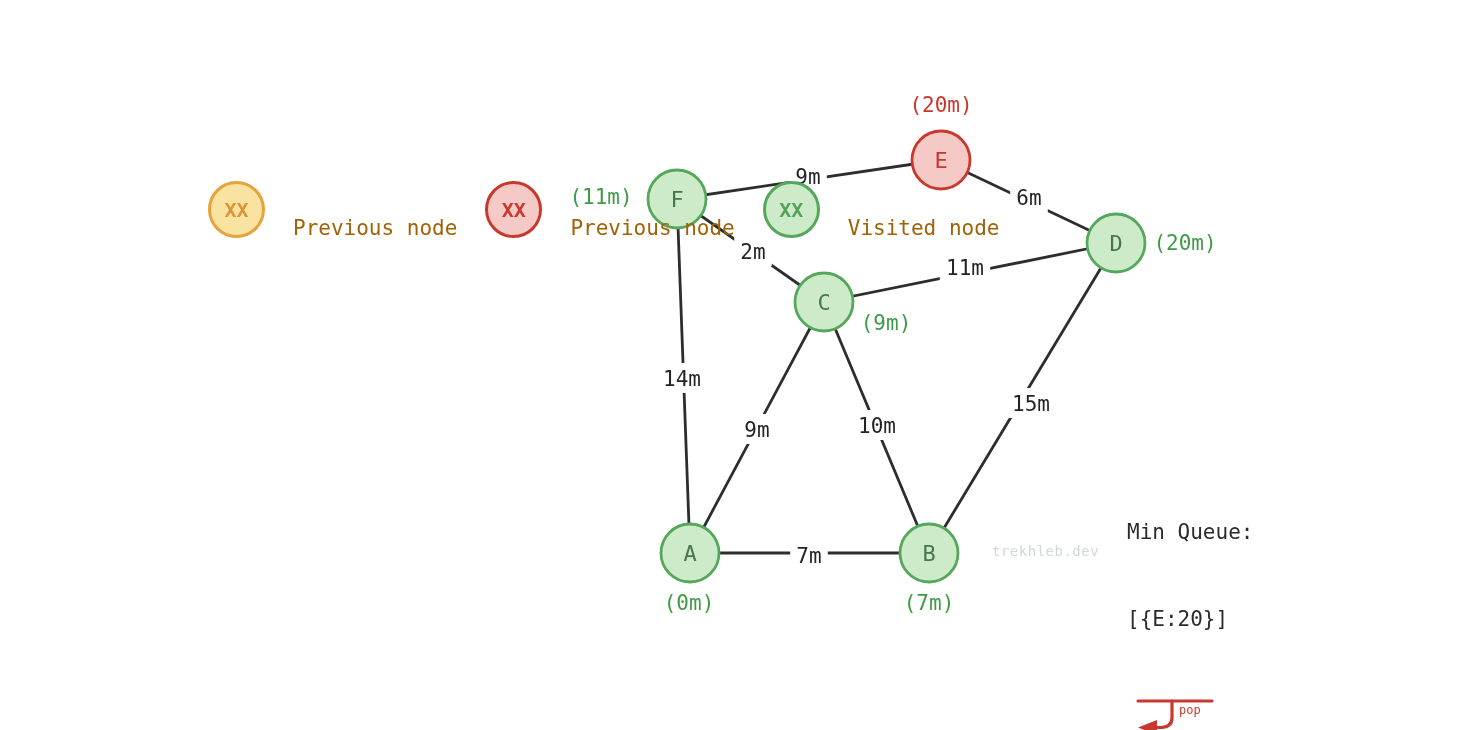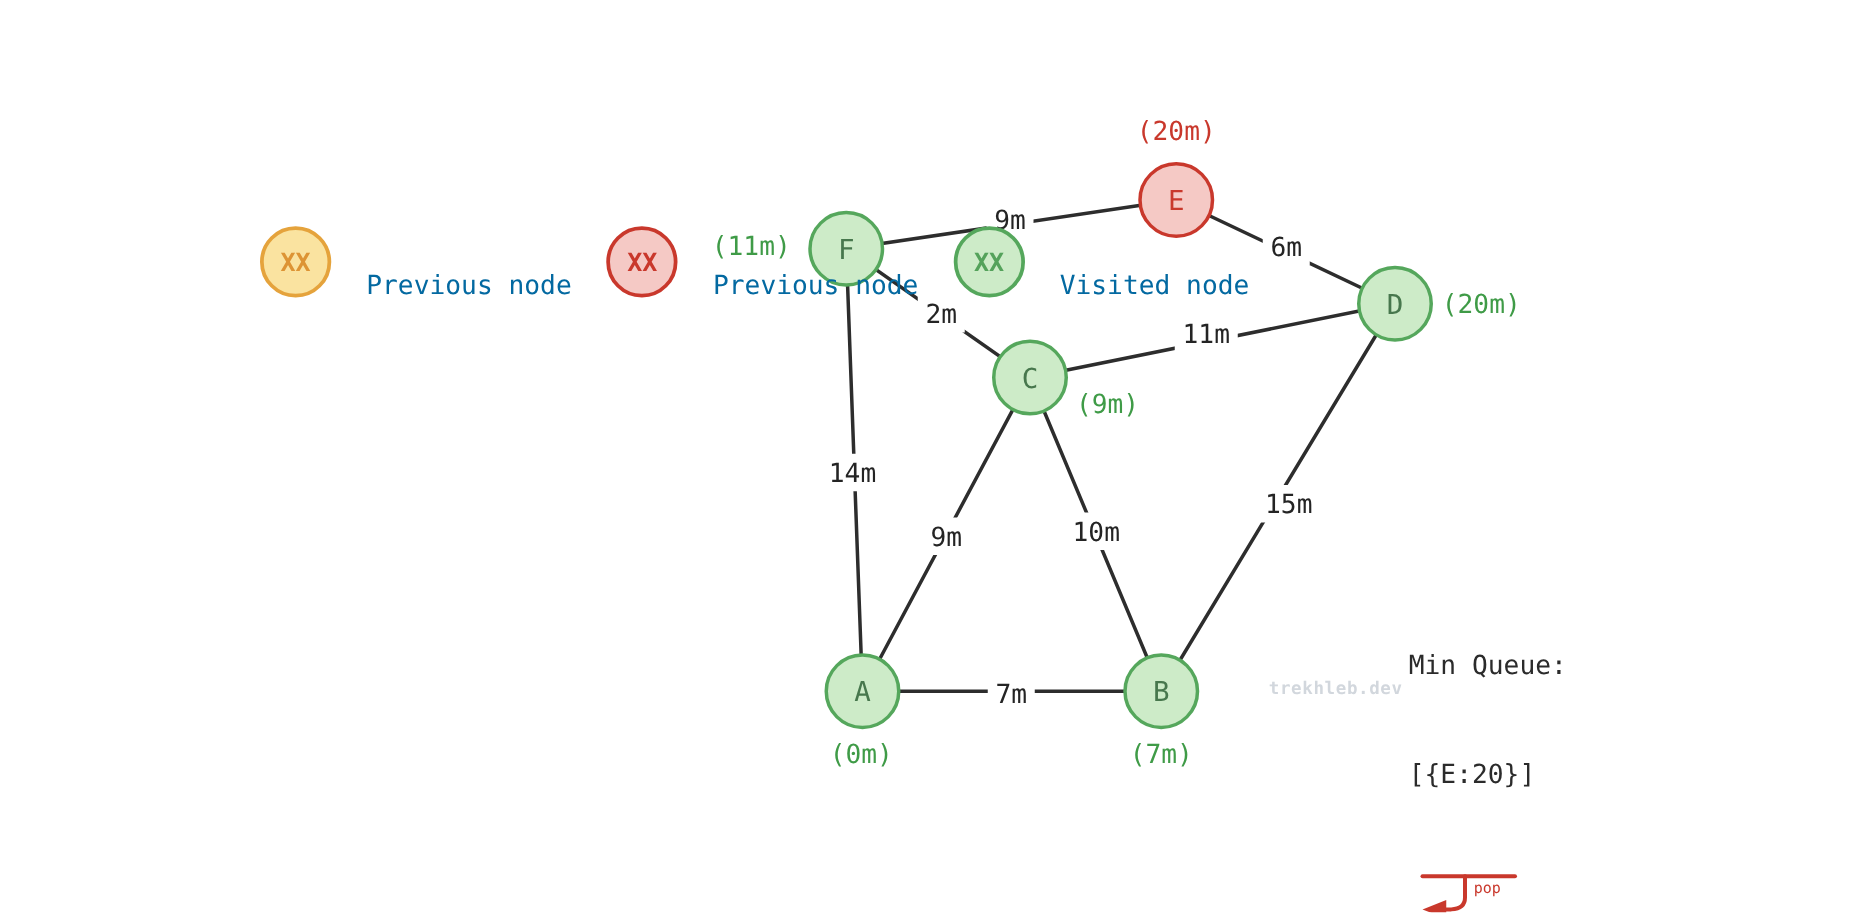--- a/index.html
+++ b/index.html
@@ -36,21 +36,21 @@
     border-radius: 50%;
     border: 3px solid;
     display: flex;
     align-items: center;
     justify-content: center;
     font-size: 20px;
     font-weight: bold;
   }
   .llabel {
     font-size: 21px;
-    color: #0369a1;
+    color: #a16207;
     margin-top: 36px;
   }
   
   #graph {
     position: absolute;
     left: 0;
     top: 0;
   }
   #graph text {
     font-family: "DejaVu Sans Mono", monospace;
@@ -82,26 +82,25 @@
     position: absolute;
     left: 52px;
     top: 8px;
     font-size: 12px;
     line-height: 21px;
     color: var(--accent, #c9382c);
   }
   
   .watermark {
     position: absolute;
-    left: 1015px;
+    left: 992px;
     top: 543px;
     font-size: 14px;
     letter-spacing: 0.5px;
     color: #d2d7dd;
-    font-weight: bold;
   }
 </style>
 </head>
 <body>
 
 <div class="stage">
 
   <svg id="graph" width="1484" height="730" viewBox="0 0 1484 730">
       <line x1="677" y1="199" x2="941" y2="160" stroke="#2d2d2d" stroke-width="2.8" stroke-linecap="round"></line>
       <line x1="941" y1="160" x2="1116" y2="243" stroke="#2d2d2d" stroke-width="2.8" stroke-linecap="round"></line>

